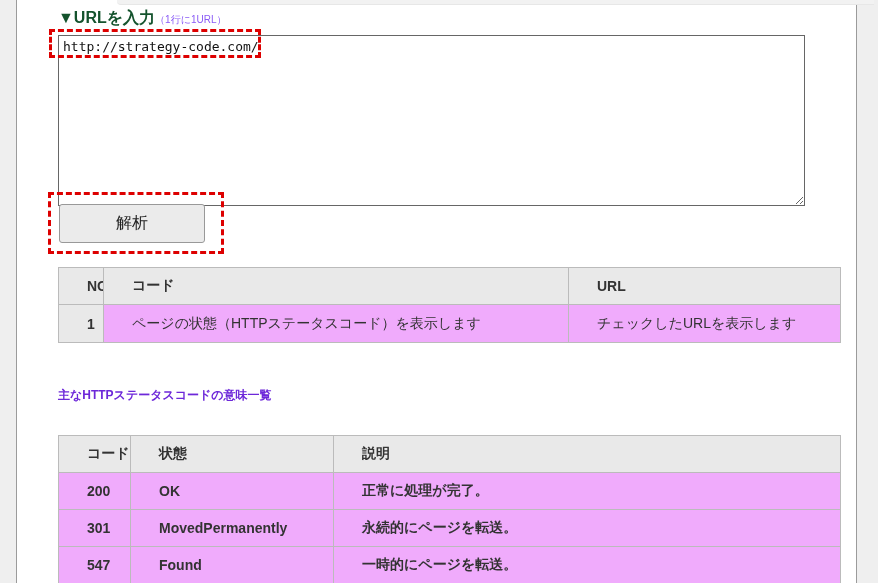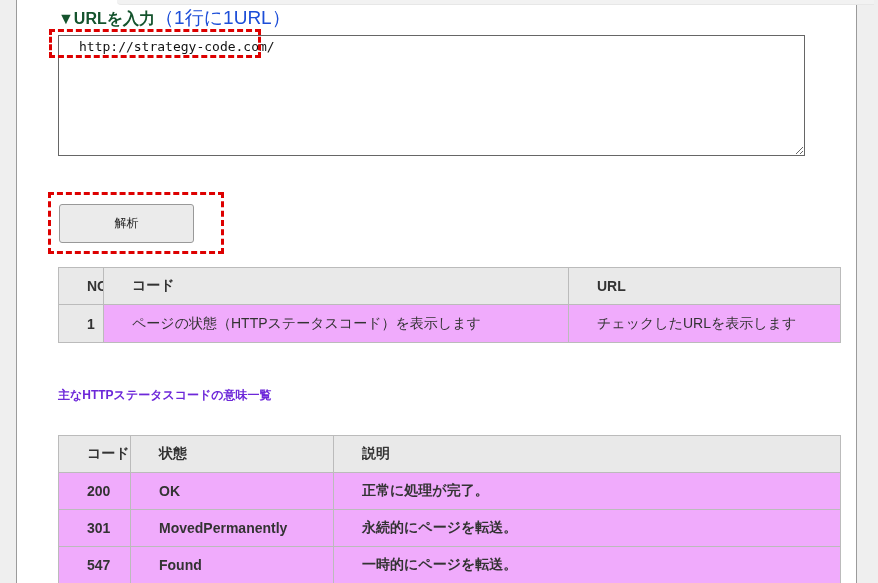--- a/index.html
+++ b/index.html
@@ -30,51 +30,51 @@
     border-bottom-left-radius: 4px;
   }
   .section-heading {
     position: absolute;
     left: 58px; top: 8px;
     font-size: 16px;
     line-height: 20px;
     white-space: nowrap;
   }
   .section-heading .hb { font-weight: bold; color: #14532d; }
-  .section-heading .hn { font-weight: normal; color: #1d4ed8; font-size: 19px; }
+  .section-heading .hn { font-weight: normal; color: #8b5cf6; font-size: 10px; }
   .url-textarea {
     position: absolute;
     left: 58px; top: 35px;
-    width: 747px; height: 121px;
+    width: 747px; height: 171px;
     border: 1px solid #666;
     background: #fff;
     font-family: "DejaVu Sans Mono", "Liberation Mono", monospace;
     font-size: 13px;
     line-height: 17px;
-    padding: 2px 20px;
+    padding: 2px 4px;
     color: #111;
     resize: both;
     outline: none;
   }
   .annotation-box {
     position: absolute;
     border: 3px dashed #dd0000;
     pointer-events: none;
   }
   .ann-url { left: 49px; top: 29px; width: 212px; height: 29px; }
   .ann-btn { left: 48px; top: 192px; width: 176px; height: 62px; }
   .analyze-btn {
     position: absolute;
     left: 59px; top: 204px;
-    width: 135px; height: 39px;
+    width: 146px; height: 39px;
     background: #ebebeb;
     border: 1px solid #999;
     border-radius: 3px;
     font-family: "Liberation Sans", "DejaVu Sans", sans-serif;
-    font-size: 12px;
+    font-size: 16px;
     color: #222;
     cursor: pointer;
   }
   table.tbl {
     position: absolute;
     left: 58px;
     border-collapse: collapse;
     table-layout: fixed;
     width: 782px;
     font-size: 14px;

